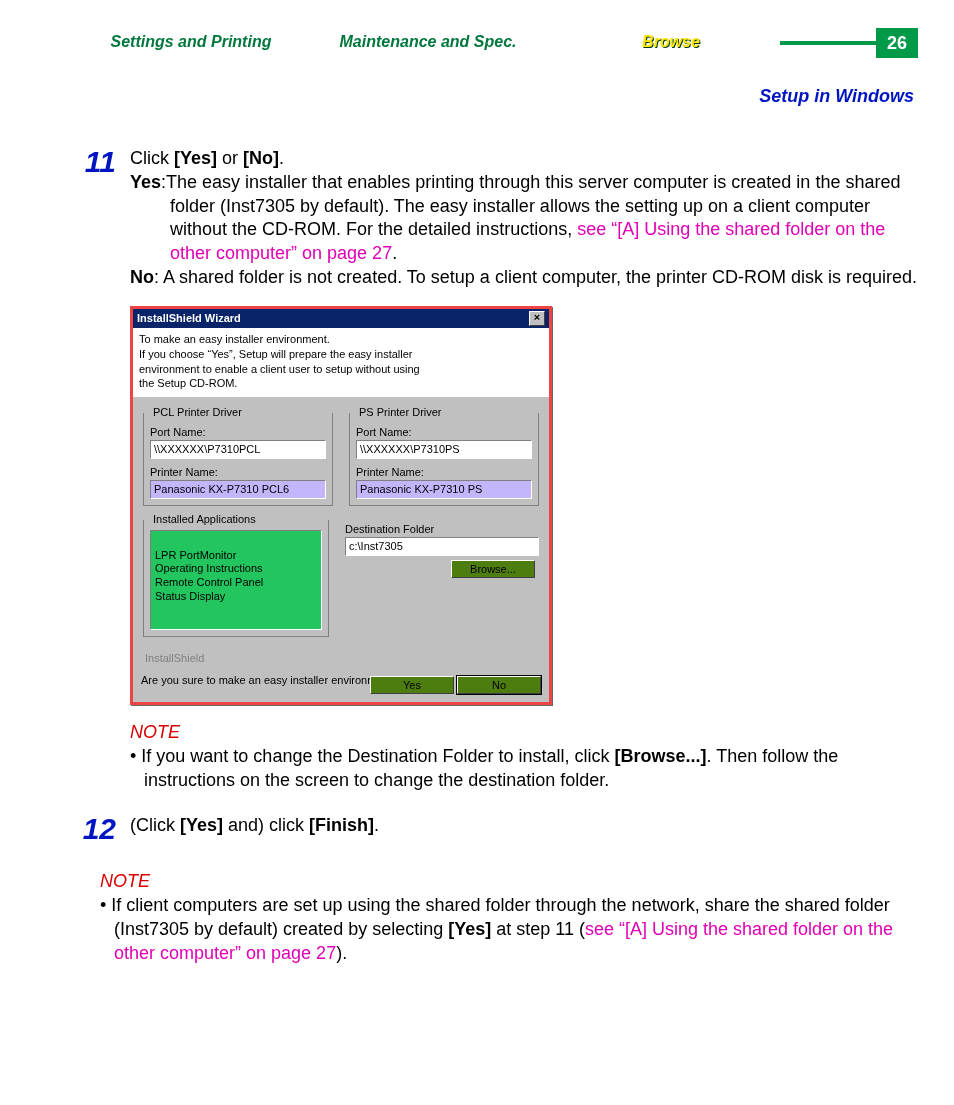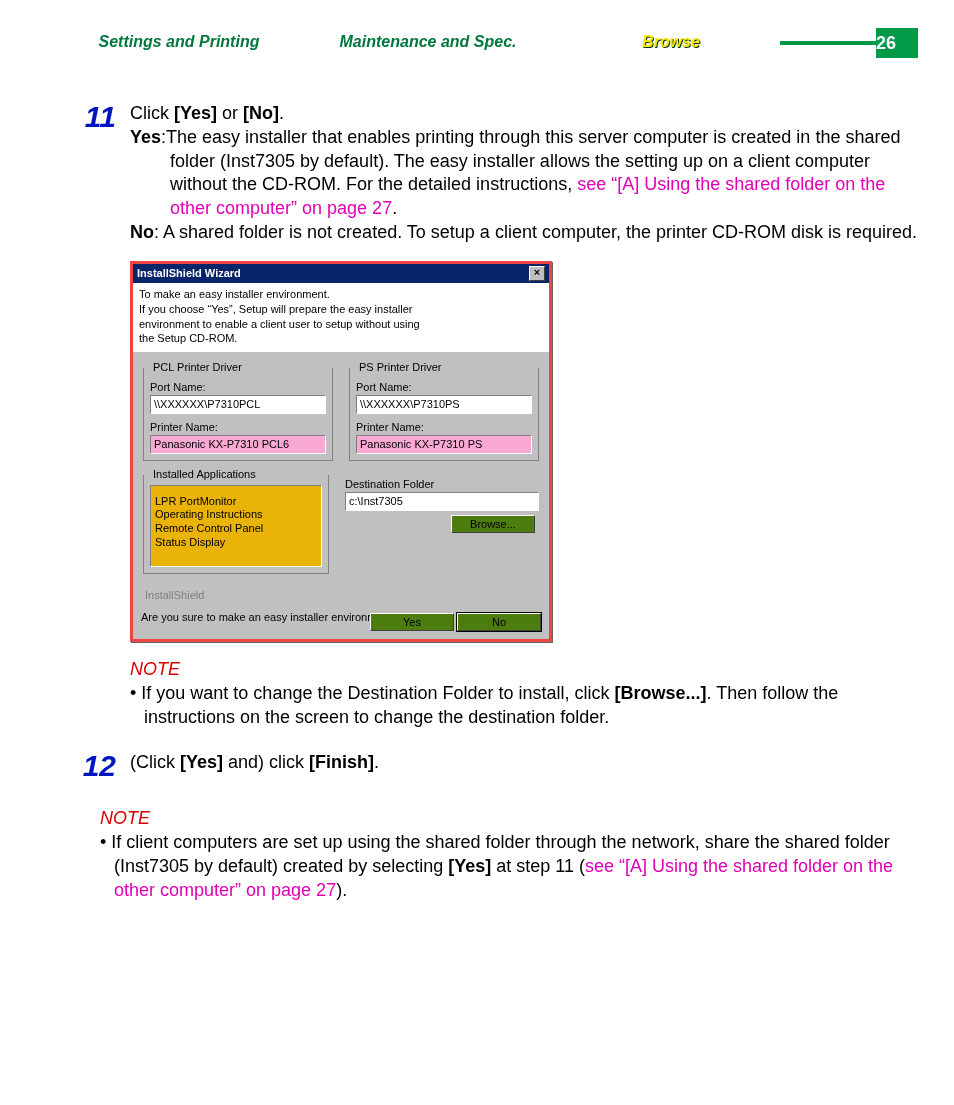--- a/index.html
+++ b/index.html
@@ -1,27 +1,27 @@
 <!DOCTYPE html>
 <html><head>
 <meta charset="utf-8">
 <style>
 html,body{margin:0;padding:0;background:#fff;font-family:Arial,Helvetica,sans-serif;color:#000}
 .page{width:954px;height:1105px;position:relative;box-sizing:border-box;padding:28px 36px 0 60px}
 
 .tabbar{position:relative;height:34px;margin-bottom:2px}
 .tab{position:absolute;top:0;height:28px;line-height:28px;font-weight:bold;font-style:italic;font-size:16px;text-align:center}
-.tab-settings{left:4px;width:230px;color:#00773c}
+.tab-settings{left:16px;width:230px;color:#00773c}
 .tab-mnt{left:252px;width:232px;color:#00773c}
 .tab-net{left:502px;width:218px;color:#ffe600;text-shadow:1px 1px 0 #003818}
 .tab-settings::before,.tab-mnt::before,.tab-net::before{content:"";position:absolute;inset:0;z-index:-1}
 .tab-settings::before{background:linear-gradient(#dff3e6,#a9dfc1);clip-path:polygon(0 0,92% 0,100% 50%,92% 100%,0 100%);border:1px solid #38a96a}
 .tab-mnt::before{background:linear-gradient(#dff3e6,#a9dfc1);clip-path:polygon(0 0,92% 0,100% 50%,92% 100%,0 100%,7% 50%);border:1px solid #38a96a}
 .tab-net::before{background:linear-gradient(#0b9a4c,#006b32);clip-path:polygon(0 0,92% 0,100% 50%,92% 100%,0 100%,7% 50%);border:1px solid #004a22}
-.pgnum{position:absolute;right:0;top:0;width:42px;height:30px;background:#009a49;color:#fff;font-weight:bold;font-size:18px;text-align:left;line-height:30px}
+.pgnum{position:absolute;right:0;top:0;width:42px;height:30px;background:#009a49;color:#fff;font-weight:bold;font-size:18px;text-align:center;line-height:30px}
 .greenbar{position:absolute;left:720px;right:42px;top:13px;height:4px;background:#009a49}
 .subttl{text-align:right;color:#0015c2;font-weight:bold;font-style:italic;font-size:18px;margin:24px 4px 0 0}
 
 .content{margin-top:40px;font-size:18px;line-height:1.32}
 .step{display:flex;margin-bottom:6px}
 .stepnum{color:#0015c2;font-weight:bold;font-style:italic;font-size:30px;width:56px;flex:none;text-align:right;padding-right:14px;line-height:1}
 .stepbody{flex:1}
 .hang{padding-left:40px;text-indent:-40px}
 .lnk{color:#e100b5}
 b{font-weight:bold}
@@ -35,41 +35,42 @@
 .dlg .hdr .t{font-weight:normal}
 .dlg .hdr .d{margin-top:1px;max-width:290px}
 .dlg .body{padding:6px}
 .gbox{border:1px solid #808080;border-top:none;position:relative;margin:10px 4px 4px 4px;padding:10px 6px 6px 6px}
 .gbox::before{content:attr(data-title);position:absolute;top:-8px;left:6px;background:#c0c0c0;padding:0 3px;font-size:11px}
 .gbox::after{content:"";position:absolute;top:-1px;left:0;right:0;border-top:1px solid #808080;z-index:-1}
 .row2{display:flex;gap:8px}
 .row2 .col{flex:1}
 .lbl{font-size:11px;margin-top:2px}
 .fld{background:#fff;border:1px solid #808080;border-right-color:#fff;border-bottom-color:#fff;padding:1px 3px;font-size:11px;margin-top:1px}
-.ro{background:#f9a8d4}
-.apps{background:#eab308;border:1px solid #808080;border-right-color:#fff;border-bottom-color:#fff;height:62px;padding:9px 4px;font-size:11px;line-height:1.25}
+.ro{background:#c4b5fd}
+.apps{background:#22c55e;border:1px solid #808080;border-right-color:#fff;border-bottom-color:#fff;height:62px;padding:18px 4px;font-size:11px;line-height:1.25}
 .btn{display:inline-block;border:1px solid #fff;border-right-color:#404040;border-bottom-color:#404040;background:#4d7c0f;padding:1px 8px;min-width:66px;text-align:center;font-size:11px}
 .btn.def{outline:1px solid #000}
 .rright{text-align:right;margin:4px 4px 0 0}
 .ftr{padding:4px 8px 8px 8px}
 .ftr .q{margin:8px 0 4px 0}
 .is{color:#808080;font-size:11px;padding-left:4px}
 .ynrow{text-align:right;margin-top:-16px}
 </style>
 </head>
 <body>
 
 <div class="page">
   <div class="tabbar">
     <div class="tab tab-settings">Settings and Printing</div>
     <div class="tab tab-mnt">Maintenance and Spec.</div>
     <div class="tab tab-net">Browse</div>
     <div class="greenbar"></div>
     <div class="pgnum">26</div>
   </div>
+  <div class="subttl">Setup in Windows</div>
 
   <div class="content">
 
     <div class="step">
       <div class="stepnum">11</div>
       <div class="stepbody">
         <div>
           <span>Click </span><b>[Yes]</b><span> or </span><b>[No]</b><span>.</span>
         </div>
         <div class="hang">

